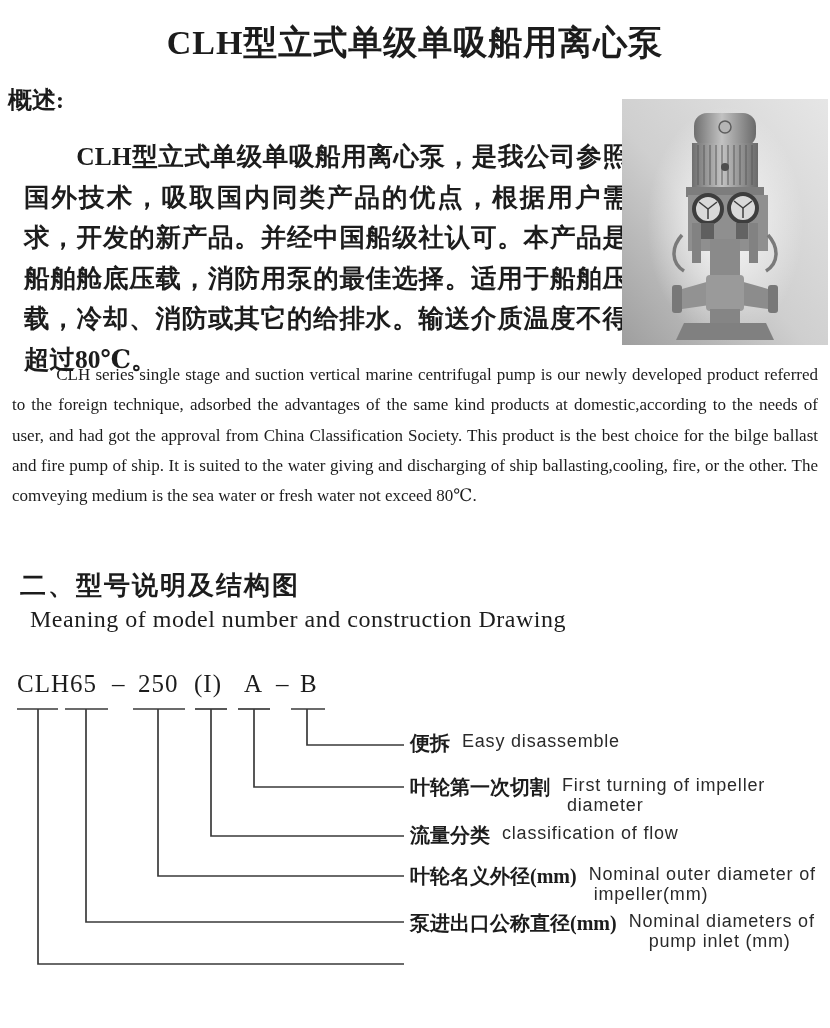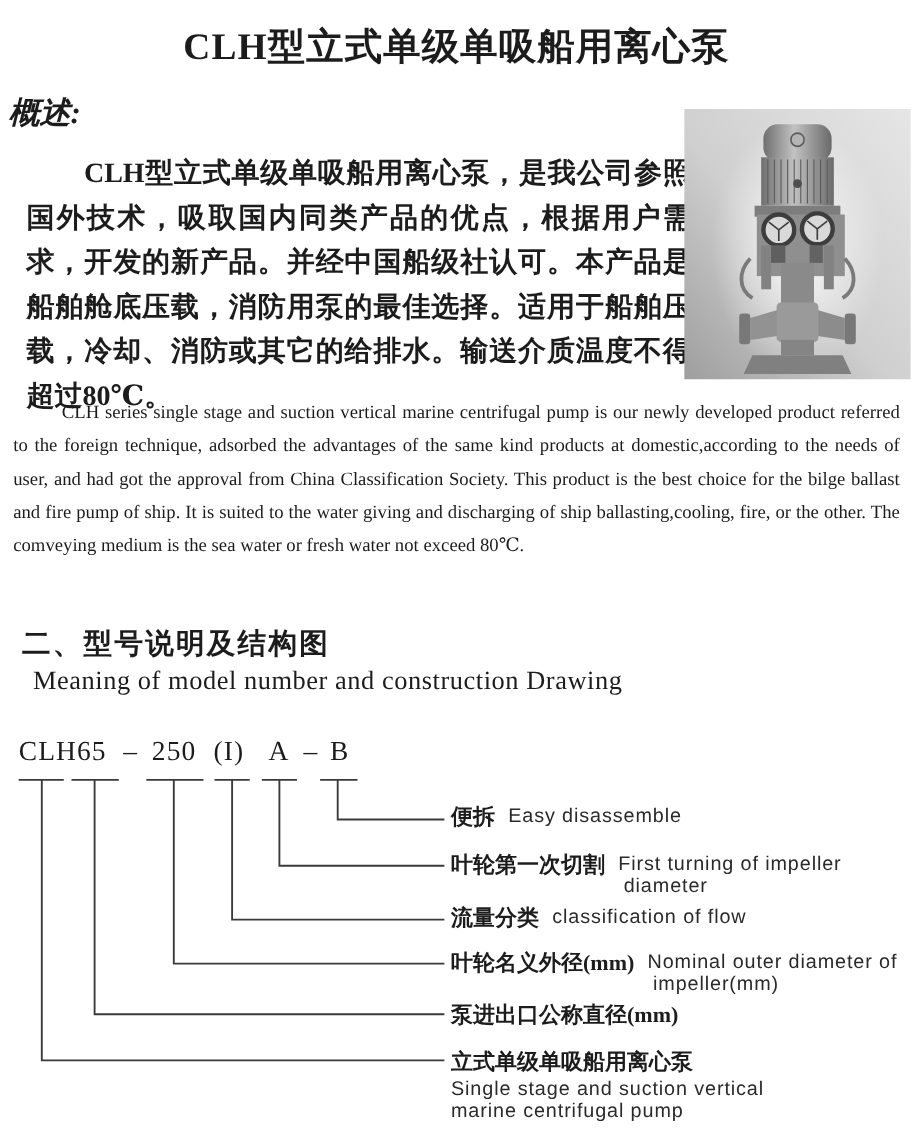--- a/index.html
+++ b/index.html
@@ -13,21 +13,21 @@
     border-radius:32px;
   }
   .title{
     position:absolute;top:20px;left:0;width:100%;
     margin:0;text-align:center;
     font-size:34px;font-weight:bold;letter-spacing:1px;
     font-family:"Liberation Serif","DejaVu Serif",serif;
   }
   .overview-heading{
     position:absolute;top:84px;left:8px;margin:0;
-    font-size:28px;font-weight:600;font-style:italic;
+    font-size:24px;font-weight:600;
   }
   .zh-para{
     position:absolute;top:121px;left:8px;width:604px;margin:16px;
     font-size:25.5px;line-height:40.5px;
     text-align:justify;text-indent:2.05em;
     font-weight:600;
   }
   .pump-photo{
     position:absolute;top:99px;left:622px;width:206px;height:246px;
   }
@@ -240,24 +240,21 @@
     <div class="lbl row3">
       <span class="lbl-zh">流量分类</span>
       <span class="lbl-en">
         <span class="en1">classification of flow</span>
 
       </span>
     </div>
 
     <div class="lbl lbl-5 row5">
       <span class="lbl-zh">泵进出口公称直径(mm)</span>
-    </div>
-
-    <div class="lbl lbl-6 row6">
-      <span class="lbl-zh">立式单级单吸船用离心泵</span>
-      <span class="lbl-en">
-        <span class="en1">Single stage and suction vertical</span>
-        <span class="en2">marine centrifugal pump</span>
-      </span>
-    </div>
+      <span class="lbl-en">
+        <span class="en1">Nominal diameters of</span>
+        <span class="en2">pump inlet (mm)</span>
+      </span>
+    </div>
+
 
   </div>
 </div>
 
 </body></html>

